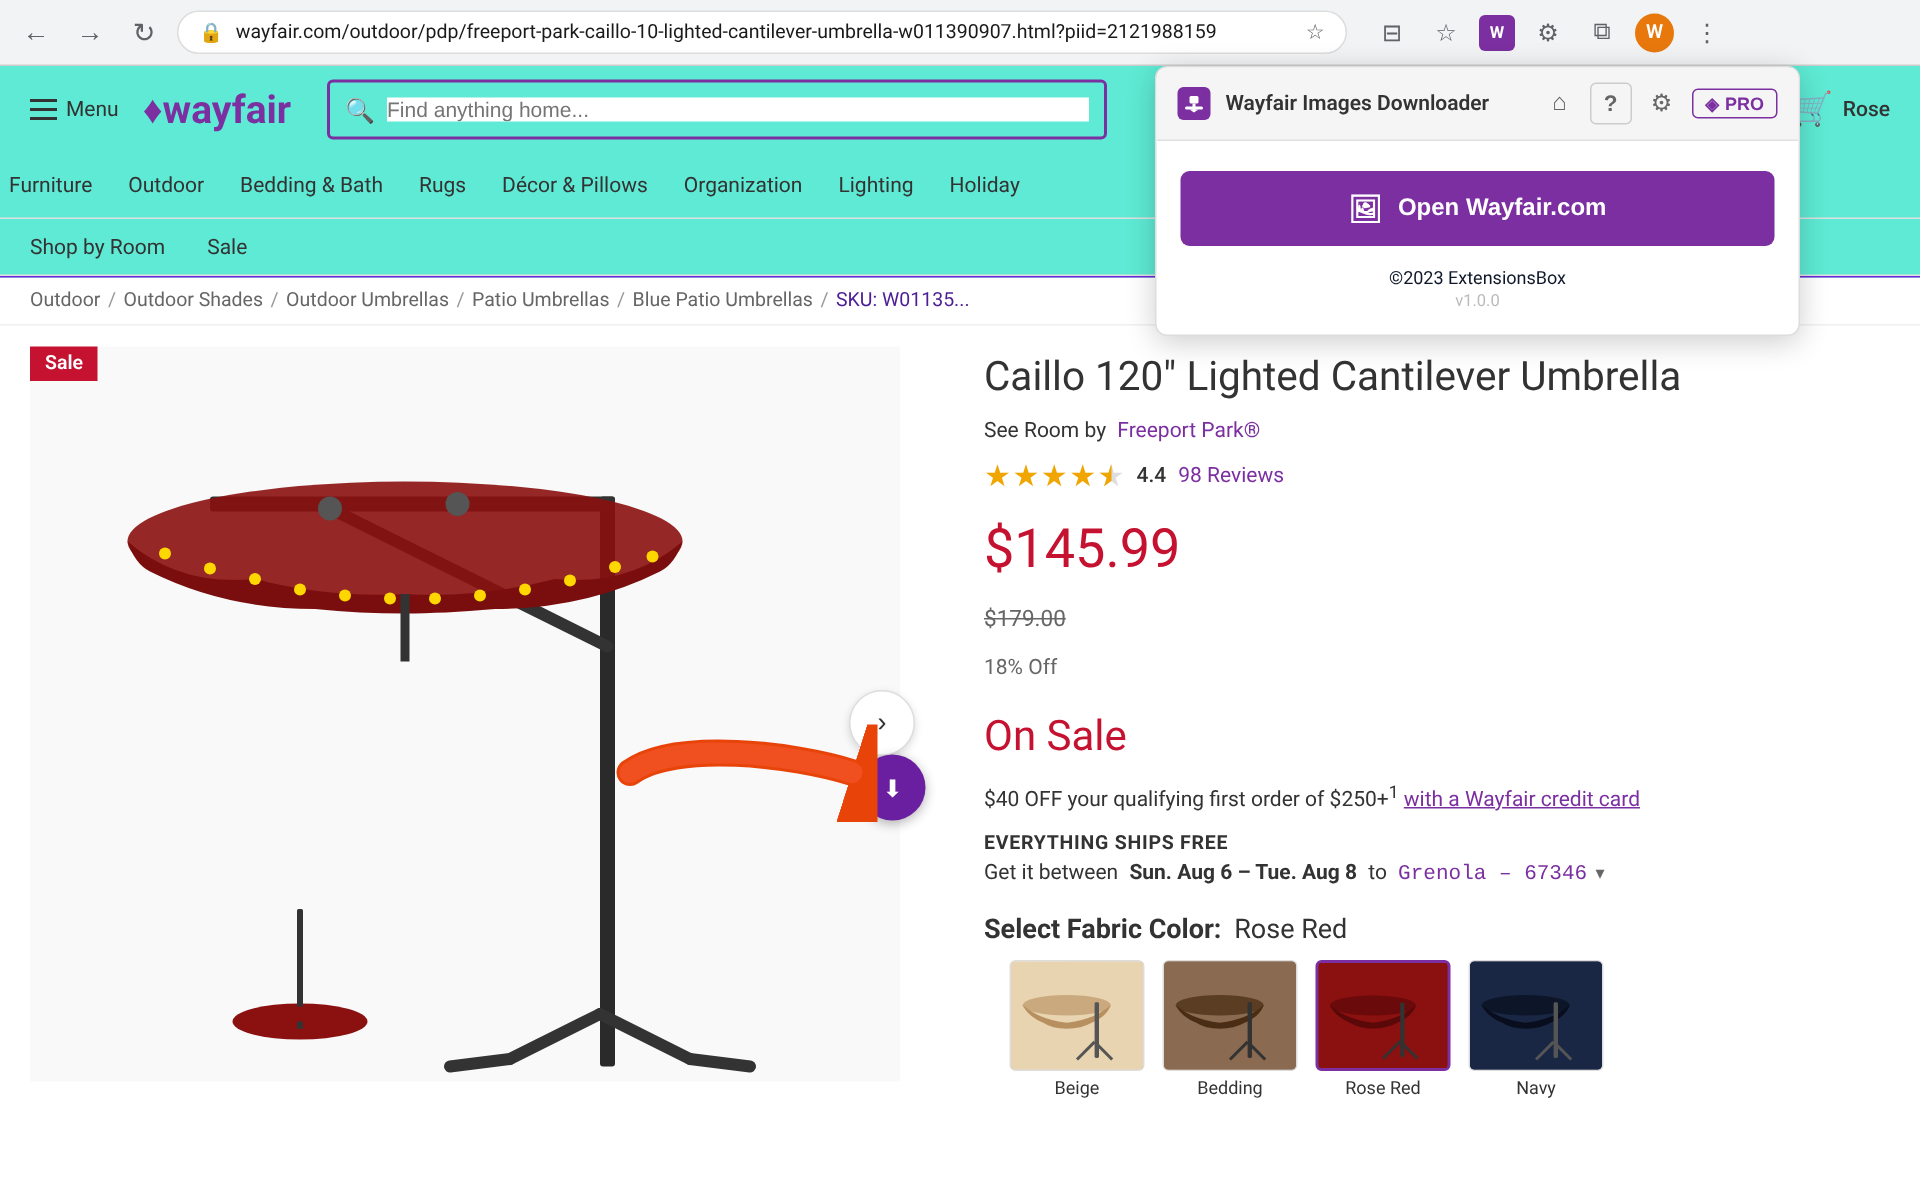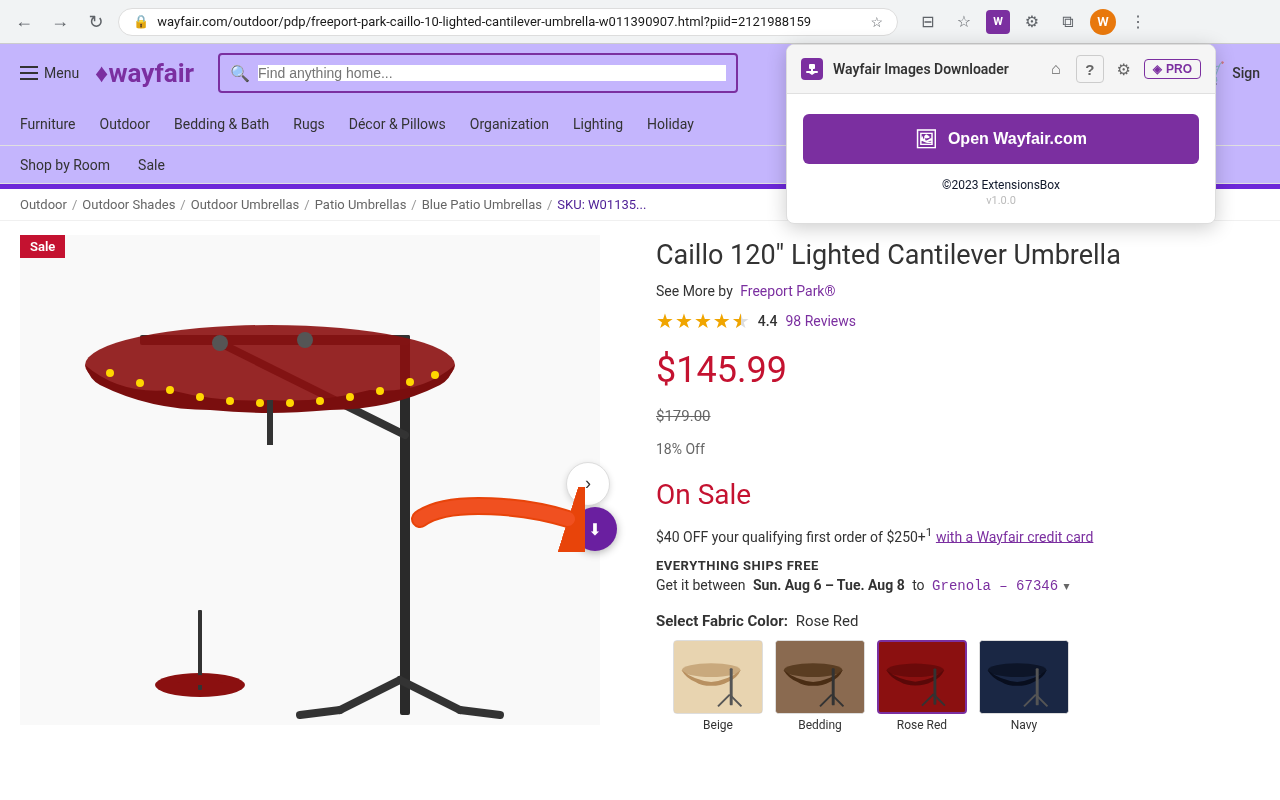--- a/index.html
+++ b/index.html
@@ -28,21 +28,21 @@
     <div style="width:24px; height:24px; background:#7b2fa0; border-radius:4px; display:flex; align-items:center; justify-content:center; cursor:pointer;">
       <span style="color:white; font-size:11px; font-weight:bold;">W</span>
     </div>
     <button class="browser-action-btn">⚙</button>
     <button class="browser-action-btn">⧉</button>
     <div style="width:26px; height:26px; border-radius:50%; background:#e8780c; color:white; display:flex; align-items:center; justify-content:center; font-size:13px; font-weight:600; cursor:pointer;">W</div>
     <button class="browser-action-btn">⋮</button>
   </div>
 </div>
 
-<div style="background:#c4b5fd; border-bottom:5px solid #6d28d9;">
+<div style="background:#5eead4; border-bottom:1px solid #6d28d9;">
 
   <div style="display:flex; align-items:center; padding:8px 20px; gap:12px; height:58px;">
     <div style="display:flex; align-items:center; gap:6px; cursor:pointer;">
       <div style="display:flex; flex-direction:column; gap:4px;">
         <div style="width:18px; height:2px; background:#333;"></div>
         <div style="width:18px; height:2px; background:#333;"></div>
         <div style="width:18px; height:2px; background:#333;"></div>
       </div>
       <span style="font-size:14px; color:#333;">Menu</span>
     </div>
@@ -59,26 +59,26 @@
       <div style="cursor:pointer; font-size:13px; text-align:center; color:#333;">
         <div style="font-size:20px; text-align:center;">👤</div>
         <div>Sign In</div>
       </div>
       <div style="cursor:pointer; font-size:13px; text-align:center; color:#333;">
         <div style="font-size:20px; text-align:center;">♡</div>
         <div>Registry</div>
       </div>
       <div style="display:flex; align-items:center; gap:6px; cursor:pointer;">
         <span style="font-size:22px;">🛒</span>
-        <span style="font-size:14px; color:#333; font-weight:500;">Sign</span>
-      </div>
-    </div>
-  </div>
-
-  <div style="display:flex; align-items:center; padding:0 20px; height:44px; border-bottom:1px solid #e0e0e0; gap:24px;">
+        <span style="font-size:14px; color:#333; font-weight:500;">Rose</span>
+      </div>
+    </div>
+  </div>
+
+  <div style="display:flex; align-items:center; padding:0 6px; height:44px; border-bottom:1px solid #e0e0e0; gap:24px;">
     <span class="nav-item">Furniture</span>
     <span class="nav-item">Outdoor</span>
     <span class="nav-item">Bedding &amp; Bath</span>
     <span class="nav-item">Rugs</span>
     <span class="nav-item">Décor &amp; Pillows</span>
     <span class="nav-item">Organization</span>
     <span class="nav-item">Lighting</span>
     <span class="nav-item">Holiday</span>
   </div>
 
@@ -169,21 +169,21 @@
         <path d="M10,32 C40,10 120,20 158,32" stroke="#e8440a" stroke-width="18" fill="none" stroke-linecap="round" marker-end="url(#arrowhead)"></path>
         <path d="M10,32 C40,10 120,20 158,32" stroke="#f05020" stroke-width="14" fill="none" stroke-linecap="round"></path>
       </svg>
     </div>
   </div>
 
   <div style="flex:1; padding-top:4px; max-width:580px;">
     <h1 style="font-size:27px; font-weight:400; color:#333; line-height:1.25; margin-bottom:10px;">Caillo 120" Lighted Cantilever Umbrella</h1>
 
     <p style="font-size:14px; color:#333; margin-bottom:10px;">
-      <span>See More by</span>
+      <span>See Room by</span>
       <a href="#" style="color:#7b2fa0; text-decoration:none; margin-left:4px;">Freeport Park®</a>
     </p>
 
     <div style="display:flex; align-items:center; gap:8px; margin-bottom:16px;">
       <div style="display:flex; gap:1px; color:#f0a500; font-size:20px;">
         <span>★</span>
         <span>★</span>
         <span>★</span>
         <span>★</span>
         <span style="position:relative; color:#ddd; display:inline-block;">★<span style="position:absolute; left:0; color:#f0a500; width:50%; overflow:hidden; display:inline-block;">★</span></span>
@@ -207,21 +207,21 @@
 
     <div style="font-size:13px; font-weight:700; text-transform:uppercase; color:#333; margin-bottom:4px; letter-spacing:0.5px;">EVERYTHING SHIPS FREE</div>
     <div style="font-size:14px; color:#333; margin-bottom:18px;">
       <span>Get it between</span>
       <strong style="margin:0 4px;">Sun. Aug 6 – Tue. Aug 8</strong>
       <span style="margin-right:4px;">to</span>
       <a href="#" style="color:#7b2fa0; text-decoration:none; font-weight:500;font-family:Liberation Mono, monospace;">Grenola – 67346</a>
       <span style="font-size:12px; color:#666; margin-left:2px;">▾</span>
     </div>
 
-    <div style="font-size:15px; color:#333; margin-bottom:10px;">
+    <div style="font-size:18px; color:#333; margin-bottom:10px;">
       <strong>Select Fabric Color:</strong>
       <span style="font-weight:400; margin-left:4px;">Rose Red</span>
     </div>
 
     <div style="display:flex; gap:12px;padding-left:17px;">
 
       <div style="display:flex; flex-direction:column; align-items:center; gap:4px;">
         <div style="width:90px; height:74px; border-radius:4px; overflow:hidden; cursor:pointer; border:1px solid #ddd; background:linear-gradient(135deg,#e8d0b0,#c9a97d); display:flex; align-items:center; justify-content:center;">
 
           <svg viewBox="0 0 90 74" width="90" height="74">
@@ -274,21 +274,21 @@
             <line x1="57" y1="55" x2="45" y2="67" stroke="#555" stroke-width="2"></line>
             <line x1="57" y1="55" x2="69" y2="67" stroke="#555" stroke-width="2"></line>
           </svg>
         </div>
         <span style="font-size:12px; color:#333;">Navy</span>
       </div>
     </div>
   </div>
 </div>
 
-<div style="position:fixed; top:44px; right:64px; width:430px; background:white; border:1px solid #ddd; border-radius:8px; box-shadow:0 4px 20px rgba(0,0,0,0.2); z-index:1000; overflow:hidden;">
+<div style="position:fixed; top:44px; right:80px; width:430px; background:white; border:1px solid #ddd; border-radius:8px; box-shadow:0 4px 20px rgba(0,0,0,0.2); z-index:1000; overflow:hidden;">
 
   <div style="background:#f5f5f5; padding:10px 14px; display:flex; align-items:center; justify-content:space-between; border-bottom:1px solid #e0e0e0;">
     <div style="display:flex; align-items:center; gap:10px;">
       <div style="width:22px; height:22px; background:#7b2fa0; border-radius:4px; display:flex; align-items:center; justify-content:center;">
         <svg width="14" height="14" viewBox="0 0 14 14" fill="white">
           <rect x="1" y="9" width="12" height="2" rx="1"></rect>
           <rect x="4" y="2" width="6" height="5" rx="1"></rect>
           <path d="M7,7 L7,12" stroke="white" stroke-width="2"></path>
           <path d="M4,11 L7,13 L10,11" fill="white" stroke="none"></path>
         </svg>

